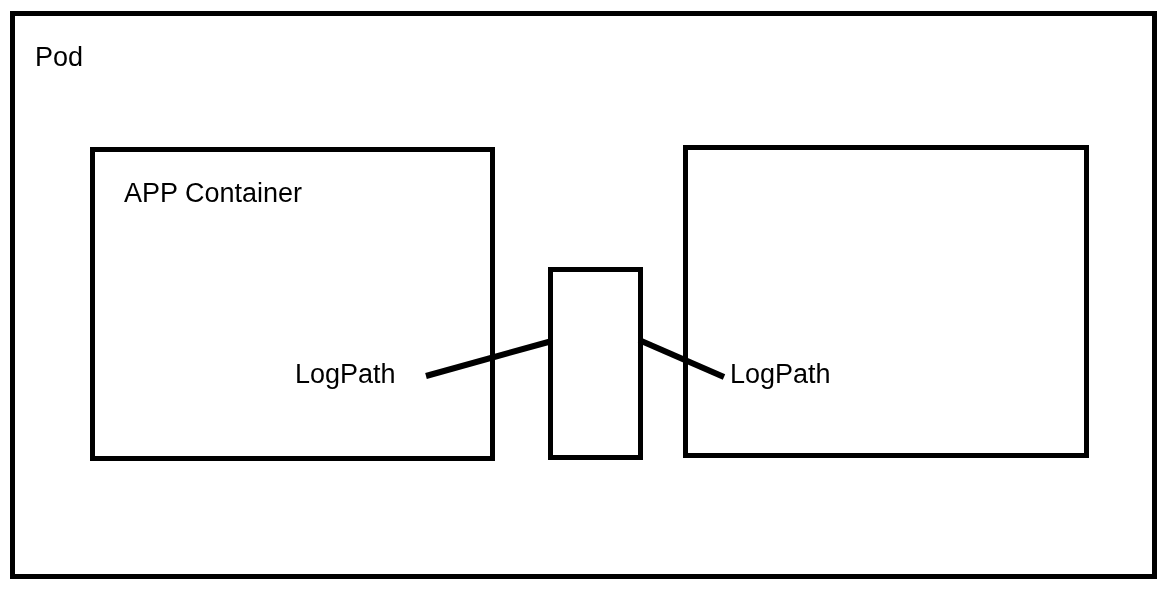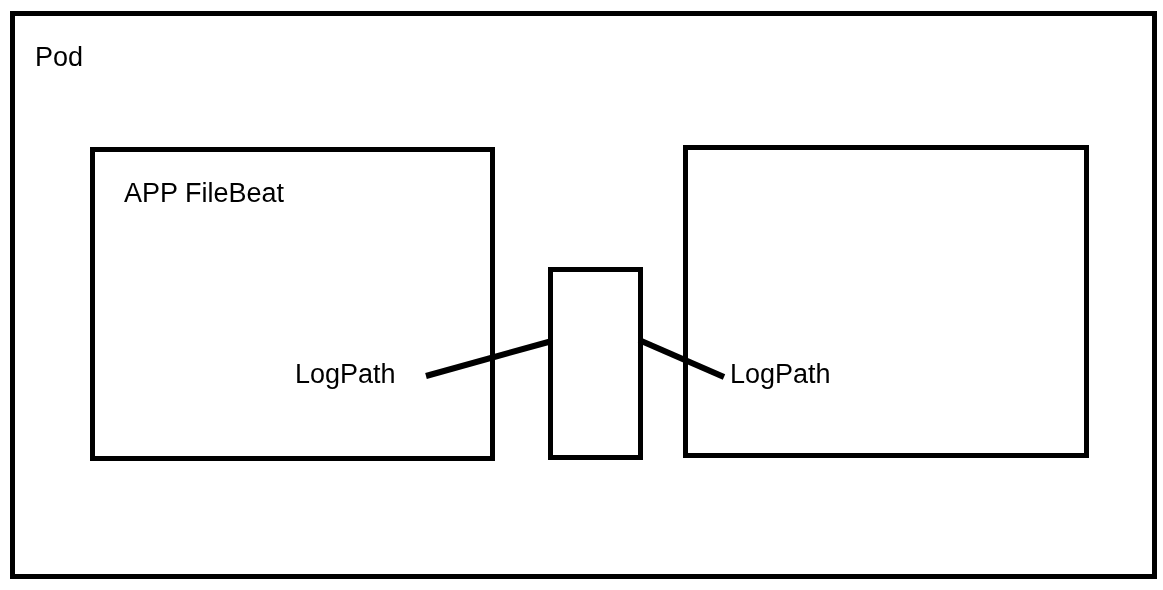--- a/index.html
+++ b/index.html
@@ -103,21 +103,21 @@
 <body>
 
 <div id="canvas">
 
   <div class="box" id="pod-box"></div>
 
   <div class="label" id="pod-label">Pod</div>
 
   <div class="box" id="app-box"></div>
 
-  <div class="label" id="app-label">APP FileBeat</div>
+  <div class="label" id="app-label">APP Container</div>
 
   <div class="box" id="filebeat-box"></div>
 
 
   <svg id="connectors" viewBox="0 0 1163 590" width="1163" height="590" xmlns="http://www.w3.org/2000/svg">
     <line x1="426" y1="376" x2="552" y2="341" stroke="#000000" stroke-width="6" stroke-linecap="butt"></line>
     <line x1="639" y1="340" x2="724" y2="377" stroke="#000000" stroke-width="6" stroke-linecap="butt"></line>
   </svg>
 
   <div class="box" id="volume-box"></div>

